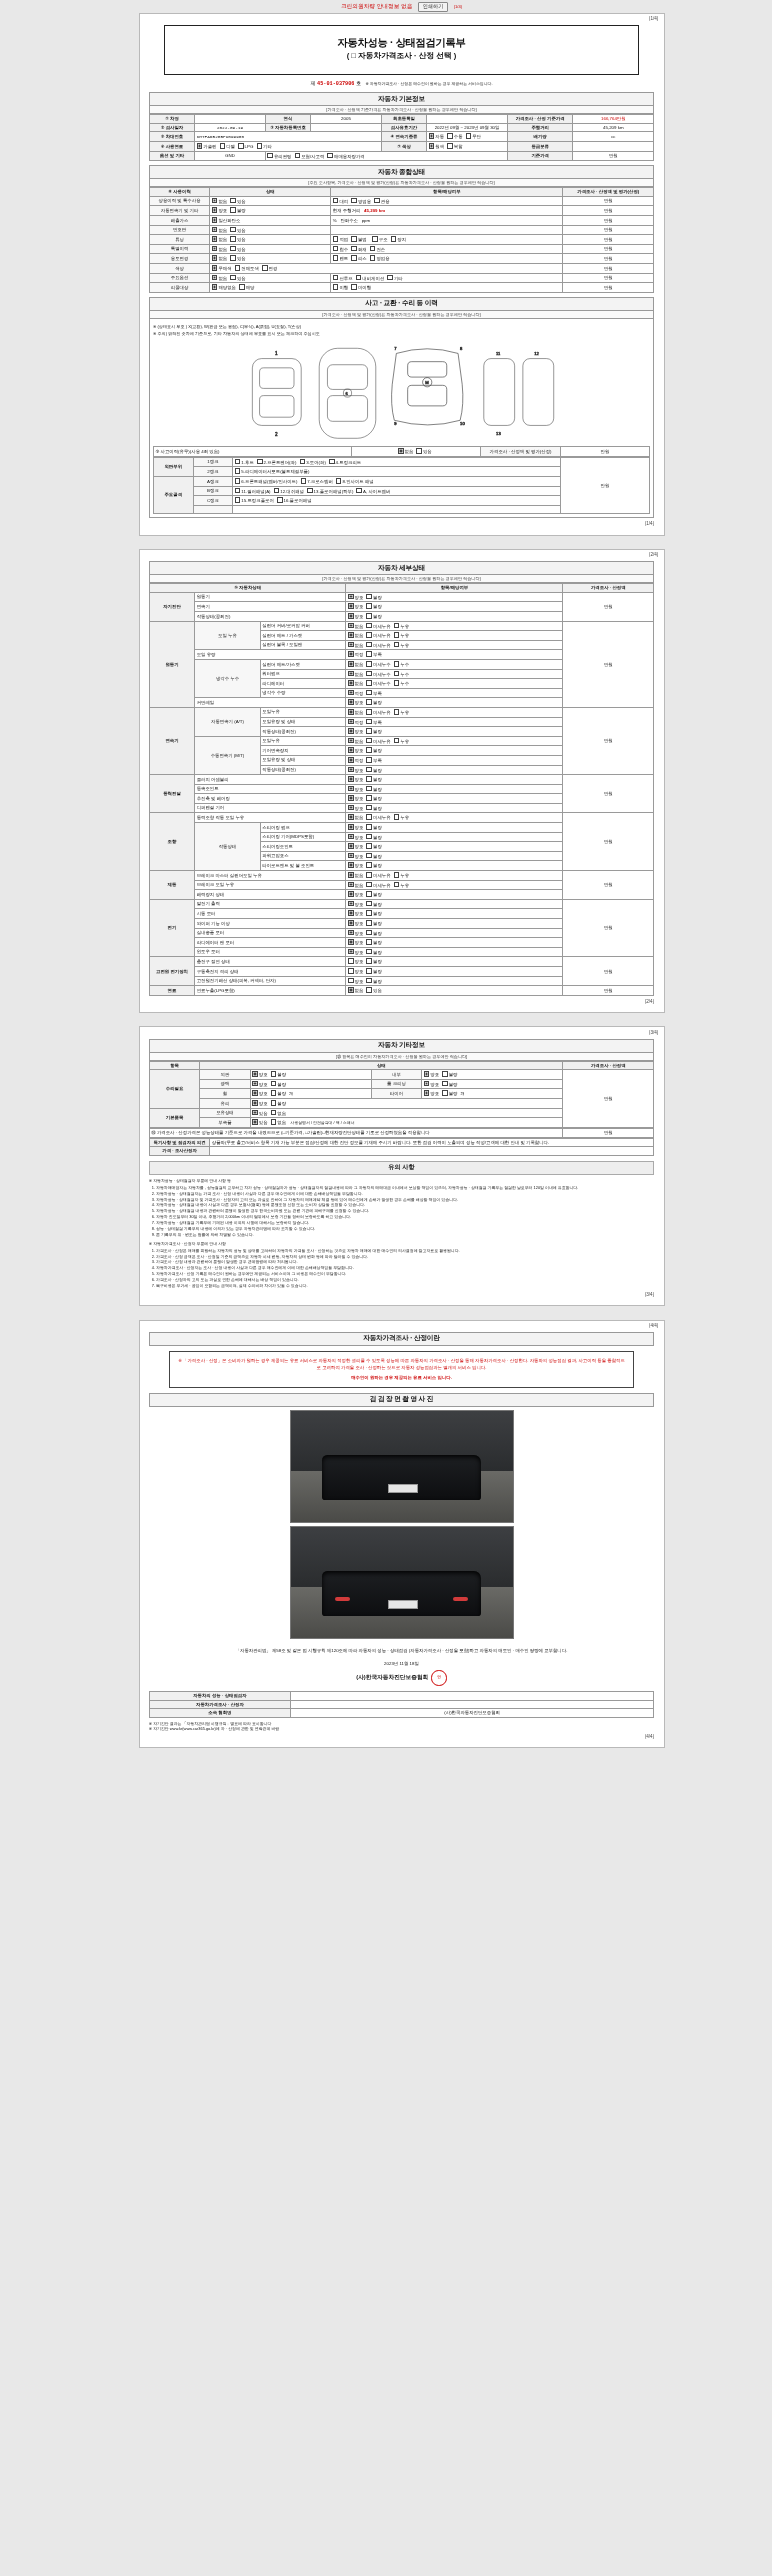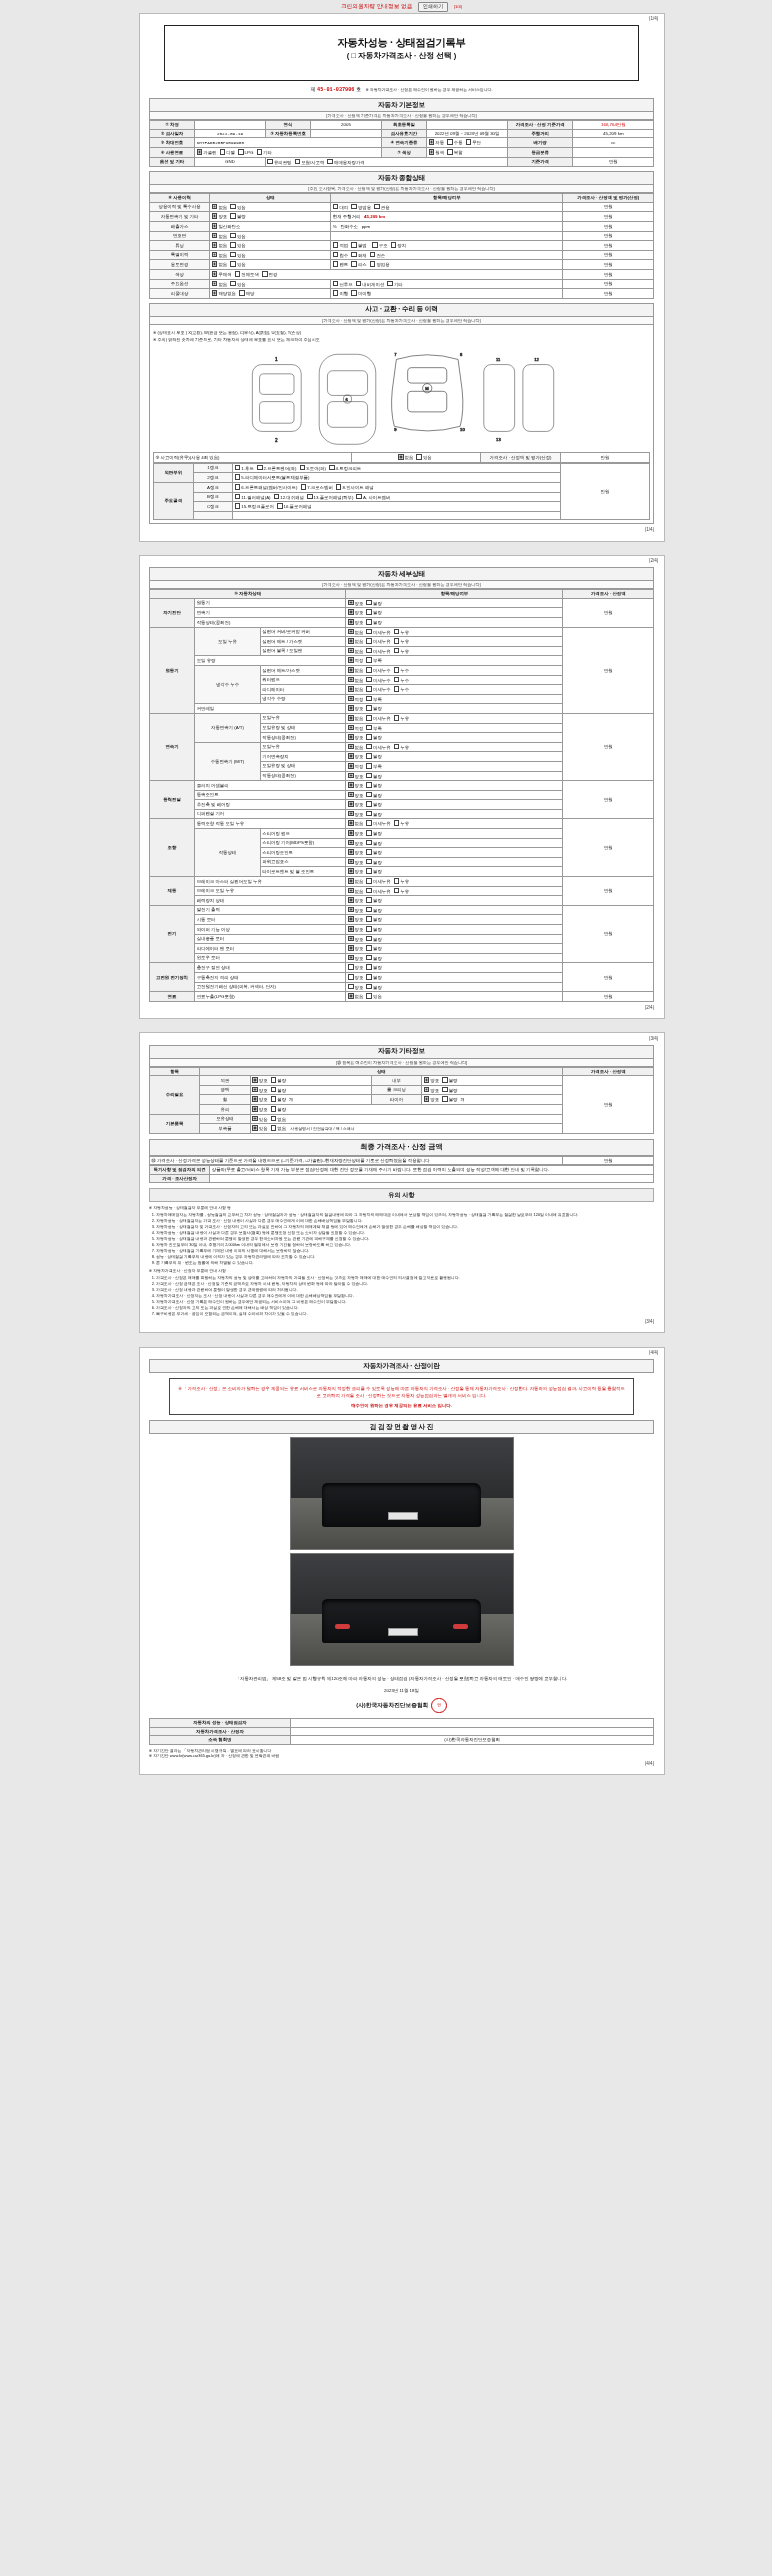--- a/index.html
+++ b/index.html
@@ -4,21 +4,21 @@
 <style>
   html,body{margin:0;padding:0;background:#e8e8e8;}
   body{font-family:"Liberation Sans","DejaVu Sans",sans-serif;color:#111;}
   .page-wrap{width:773px;margin:0 auto;background:#e8e8e8;padding-left:15px;}
   .topbar{height:13.4px;display:flex;align-items:center;justify-content:center;gap:5.2px;font-size:5.7px;color:#c00;}
   .topbar .btn{border:0.5px solid #888;background:#f2f2f2;font-size:5.2px;padding:0.5px 4.1px;border-radius:1px;color:#222;}
   .sheet{width:526px;margin:0 auto 13.4px auto;background:#fff;border:0.5px solid #b9b9b9;padding:7.2px 9.3px 8.2px 9.3px;box-sizing:border-box;position:relative;}
   .pgno{position:absolute;right:5.2px;top:2.1px;font-size:4.6px;color:#444;}
   .pgfoot{text-align:right;font-size:4.6px;color:#444;margin-top:3.1px;}
   h1.doc-title{font-size:10.3px;text-align:center;margin:6.2px 0 1px 0;font-weight:bold;letter-spacing:-0.3px;}
-  .doc-sub{font-size:7.7px;text-align:center;margin:0 0 16px 0;font-weight:bold;}
+  .doc-sub{font-size:7.7px;text-align:center;margin:0 0 10px 0;font-weight:bold;}
   .titlebox{border:0.5px solid #222;padding:4.1px 2.1px 3.1px 2.1px;margin:3.1px 15.5px 5.2px 15.5px;}
   .docnum{font-size:5.2px;text-align:center;margin:2.1px 0 5.2px 0;}
   .docnum b{font-weight:bold;}
   .sec-title{text-align:center;font-size:6.7px;font-weight:bold;background:#f3f3f3;border:0.5px solid #999;padding:1.5px 0;margin:4.1px 0 0 0;letter-spacing:-0.2px;}
   .sec-note{text-align:center;font-size:4.1px;color:#333;border-left:0.5px solid #999;border-right:0.5px solid #999;border-bottom:0.5px solid #999;padding:1px 0;background:#fafafa;}
   table.grid{width:100%;border-collapse:collapse;table-layout:fixed;}
   table.grid td,table.grid th{border:0.5px solid #9a9a9a;font-size:4.4px;padding:1px 1.5px;vertical-align:middle;line-height:1.25;}
   td.lbl{background:#f0f0f0;text-align:center;font-weight:bold;}
   td.lbl2{background:#f7f7f7;text-align:center;}
   td.c{text-align:center;}
@@ -608,21 +608,20 @@
       <tr>
         <td class="lbl2">부속품</td>
         <td colspan="3">
           <span class="chk"><span class="cbox on"></span>있음</span><span class="chk"><span class="cbox"></span>없음</span>
           <span class="tiny">사용설명서 / 안전삼각대 / 잭 / 스패너</span>
         </td>
       </tr>
     </tbody>
       </table>
 
-    <div class="amount-title">최종 가격조사 · 산정 금액</div>
     <table class="grid">
       <colgroup>
           <col style="width:82%">
           <col style="width:18%">
         </colgroup>
       <tbody>
           <tr>
         <td class="tiny">⑭ 가격조사 · 산정가격은 성능상태를 기준으로 가격을 내렸으므로 (□기준가격, □가솔린)□현재차량진단상태를 기초로 산정하였음을 적용합니다</td>
         <td class="c">만원</td>
       </tr>

